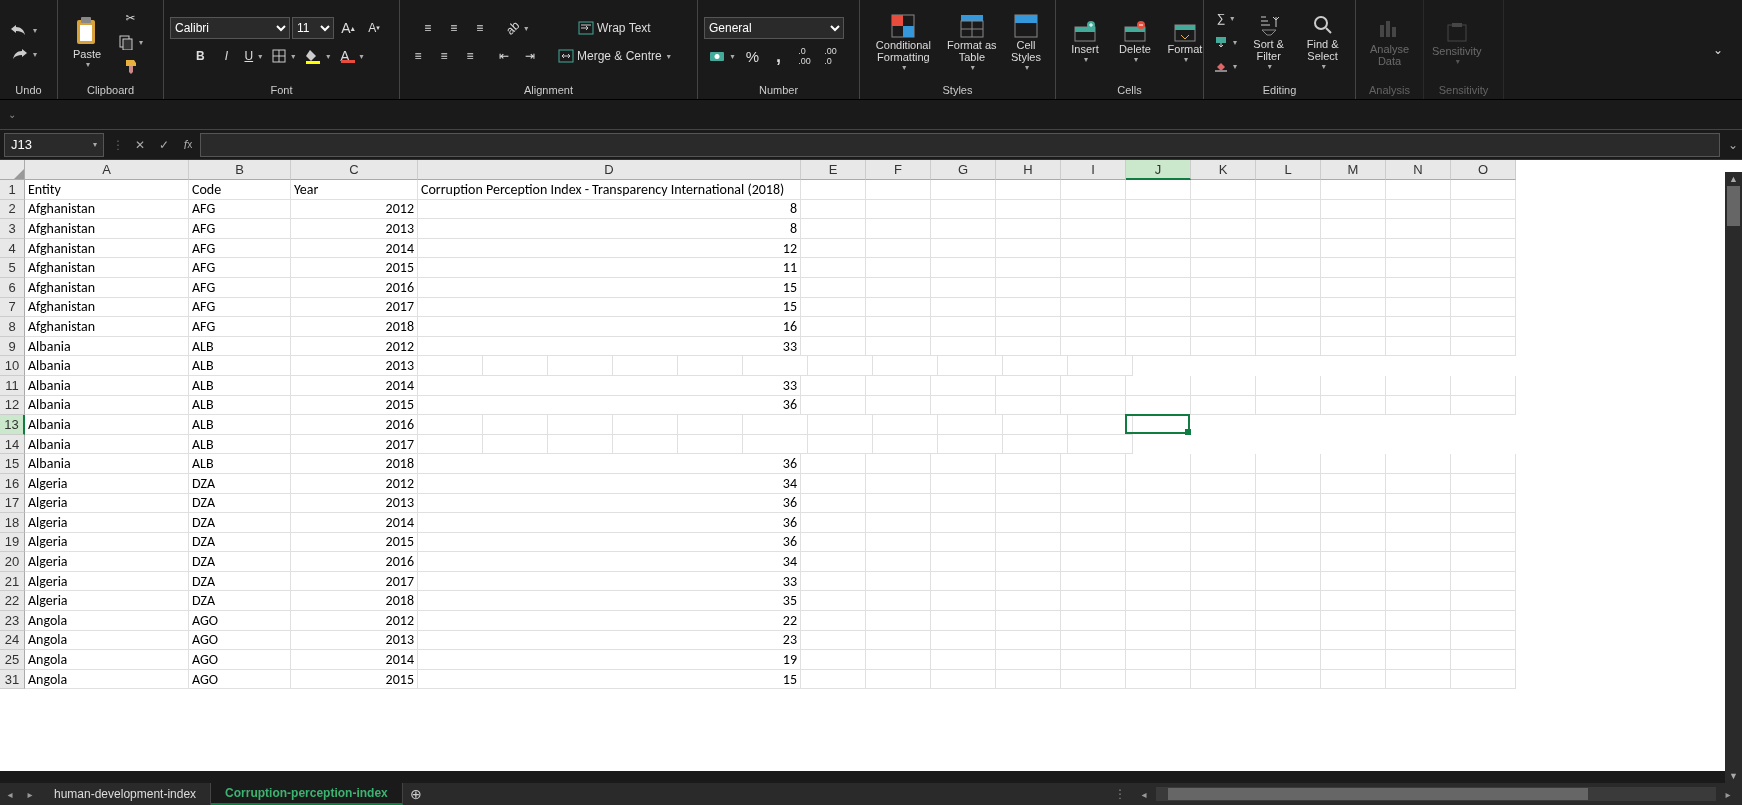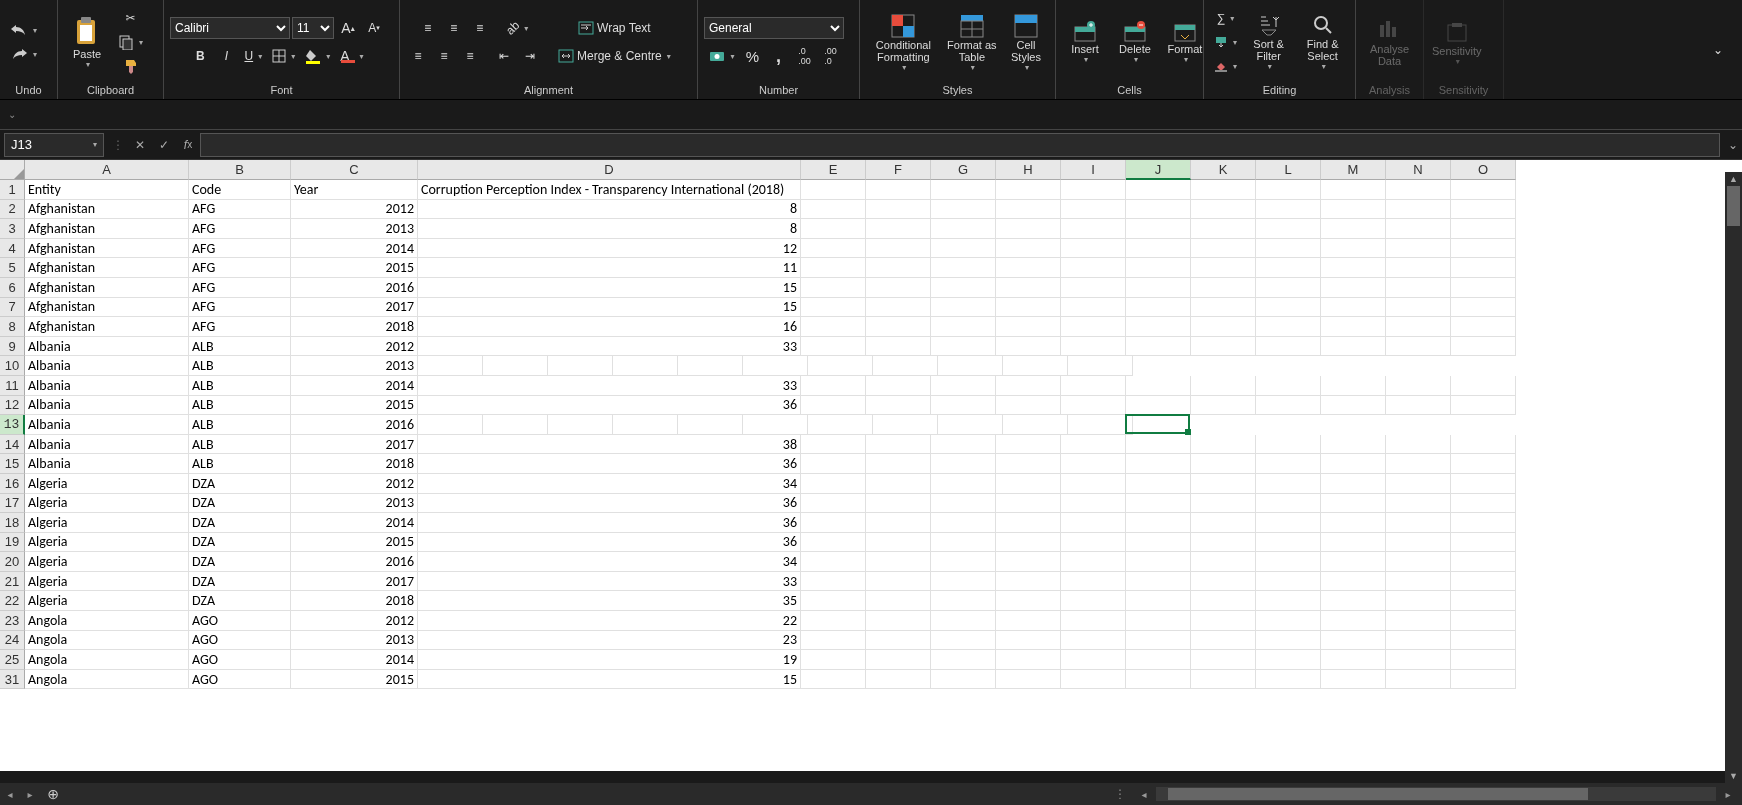--- a/index.html
+++ b/index.html
@@ -35,21 +35,21 @@
 
 
 .grid-wrap { position:relative; background:#fff; }
 .corner { position:absolute; left:0; top:0; width:25px; height:20px; background:#e8e8e8; border-right:1px solid #aaa; border-bottom:1px solid #aaa; display:flex; align-items:flex-end; justify-content:flex-end; }
 .corner svg { fill:#999; }
 .colheads { position:absolute; left:25px; top:0; height:20px; display:flex; }
 .colhead { background:#e8e8e8; border-right:1px solid #ccc; border-bottom:1px solid #aaa; color:#333; font-size:13px; display:flex; align-items:center; justify-content:center; }
 .colhead.sel-col { background:#cce8cc; border-bottom:2px solid #107c41; }
 .rowheads { position:absolute; left:0; top:20px; width:25px; }
 .rowhead { height:19.6px; background:#e8e8e8; border-right:1px solid #aaa; border-bottom:1px solid #ccc; color:#333; font-size:13px; display:flex; align-items:center; justify-content:center; }
-.rowhead.sel-row { background:#cce8cc; border-right:2px solid #107c41;font-family:Liberation Mono, monospace; }
+.rowhead.sel-row { background:#cce8cc; border-right:2px solid #107c41; }
 .cells { position:absolute; left:25px; top:20px; }
 .cellrow { display:flex; height:19.6px; }
 .cell { border-right:1px solid #e0e0e0; border-bottom:1px solid #e0e0e0; color:#000; font-size:14px; font-family:Calibri,Arial,sans-serif; padding:0 3px; overflow:hidden; white-space:nowrap; display:flex; align-items:center; }
 .cell.num { justify-content:flex-end; }
 .sel-cell { position:absolute; border:2px solid #107c41; pointer-events:none; background:transparent; }
 .sel-handle { position:absolute; width:6px; height:6px; background:#107c41; right:-3px; bottom:-3px; }
 
 .vscroll { position:absolute; right:0; top:172px; width:17px; bottom:22px; background:#2a2a2a; }
 .vscroll .thumb { position:absolute; top:14px; left:2px; right:2px; height:40px; background:#666; }
 .vscroll .arr { position:absolute; left:0; width:17px; height:14px; color:#aaa; text-align:center; font-size:9px; line-height:14px; cursor:pointer; }
@@ -663,21 +663,20 @@
         <div class="cell" style="width: 65px;"></div>
         <div class="cell" style="width: 65px;"></div>
         <div class="cell" style="width: 65px;"></div>
         <div class="cell" style="width: 65px;"></div>
         <div class="cell" style="width: 65px;"></div>
       </div>
       <div class="cellrow">
         <div class="cell" style="width: 164px;">Albania</div>
         <div class="cell" style="width: 102px;">ALB</div>
         <div class="cell num" style="width: 127px;">2017</div>
-        <div class="cell num" style="width: 383px;">38</div>
         <div class="cell" style="width: 65px;"></div>
         <div class="cell" style="width: 65px;"></div>
         <div class="cell" style="width: 65px;"></div>
         <div class="cell" style="width: 65px;"></div>
         <div class="cell" style="width: 65px;"></div>
         <div class="cell" style="width: 65px;"></div>
         <div class="cell" style="width: 65px;"></div>
         <div class="cell" style="width: 65px;"></div>
         <div class="cell" style="width: 65px;"></div>
         <div class="cell" style="width: 65px;"></div>
@@ -895,20 +894,24 @@
 
 <div class="vscroll">
   <div class="arr" style="top:0">▲</div>
   <div class="thumb"></div>
   <div class="arr" style="bottom:0">▼</div>
 </div>
 
 <div class="tabbar">
   <div class="tab-nav">◂</div>
   <div class="tab-nav">▸</div>
+  <div id="tabs" style="display:flex">
+      <div class="sheet-tab">human-development-index</div>
+      <div class="sheet-tab active">Corruption-perception-index</div>
+    </div>
   <div class="add-sheet">⊕</div>
   <div class="hscroll-area">
     <span class="grip">⋮</span>
     <span class="tab-nav">◂</span>
     <div class="hscroll">
         <div class="thumb"></div>
       </div>
     <span class="tab-nav">▸</span>
   </div>
 </div>

